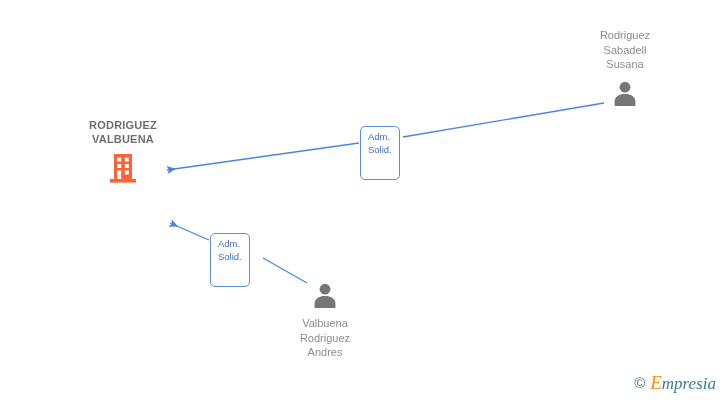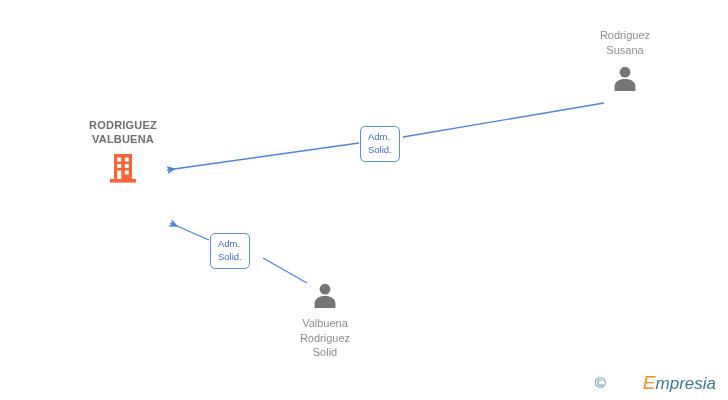--- a/index.html
+++ b/index.html
@@ -72,21 +72,21 @@
   .person-node.top-right .person-icon-wrap { margin-top: 8px; }
   .person-node.bottom    .person-icon-wrap { margin-bottom: 8px; }
 
   
   .rel-label {
     position: absolute;
     box-sizing: border-box;
     background: #ffffff;
     border: 1.3px solid #5B8FD6;
     border-radius: 5px;
-    padding: 4px 7px 5px 7px;
+    padding: 4px 7px 23px 7px;
     font-size: 9.5px;
     color: #3E6FC4;
     line-height: 12.5px;
     text-align: left;
     white-space: nowrap;
   }
   .rel-label.lbl-a { left: 360px; top: 126px; }
   .rel-label.lbl-b { left: 210px; top: 233px; }
 
   
@@ -98,26 +98,25 @@
     align-items: center;
     gap: 5px;
     user-select: none;
   }
   .wm-c {
     font-size: 15px;
     color: #3C7C91;
     line-height: 1;
   }
   .wm-word {
-    font-family: Liberation Sans, sans-serif;
+    font-family: Liberation Serif, serif;
     font-style: italic;
     font-size: 17px;
     line-height: 1;
     color: #3C7C91;
-    margin-left: 32px;
   }
   .wm-word .wm-e {
     color: #F2901F;
     font-size: 19px;
   }
 </style>
 </head>
 <body>
 
 <div id="canvas">
@@ -159,41 +158,42 @@
         <rect x="15.8" y="18.5" width="4" height="4" fill="#ffffff"></rect>
 
         <rect x="8.2" y="18.5" width="4" height="8.5" fill="#ffffff"></rect>
       </svg>
     </div>
   </div>
 
   <div class="person-node top-right">
     <div class="person-name">
       <div>Rodriguez</div>
+      <div>Sabadell</div>
       <div>Susana</div>
     </div>
     <div class="person-icon-wrap">
       <svg width="26" height="26" viewBox="0 0 26 26" xmlns="http://www.w3.org/2000/svg">
         <circle cx="13" cy="7.2" r="5.4" fill="#767676"></circle>
         <path d="M2.6,26 L2.6,21.5 C2.6,16.6 7.2,14 13,14 C18.8,14 23.4,16.6 23.4,21.5 L23.4,26 Z" fill="#767676"></path>
       </svg>
     </div>
   </div>
 
   <div class="person-node bottom">
     <div class="person-icon-wrap">
       <svg width="26" height="26" viewBox="0 0 26 26" xmlns="http://www.w3.org/2000/svg">
         <circle cx="13" cy="7.2" r="5.4" fill="#767676"></circle>
         <path d="M2.6,26 L2.6,21.5 C2.6,16.6 7.2,14 13,14 C18.8,14 23.4,16.6 23.4,21.5 L23.4,26 Z" fill="#767676"></path>
       </svg>
     </div>
     <div class="person-name">
       <div>Valbuena</div>
       <div>Rodriguez</div>
-      <div>Solid</div>
+      <div>Andres</div>
     </div>
   </div>
 
   <div class="rel-label lbl-a">
     <div>Adm.</div>
     <div>Solid.</div>
   </div>
 
   <div class="rel-label lbl-b">
     <div>Adm.</div>

